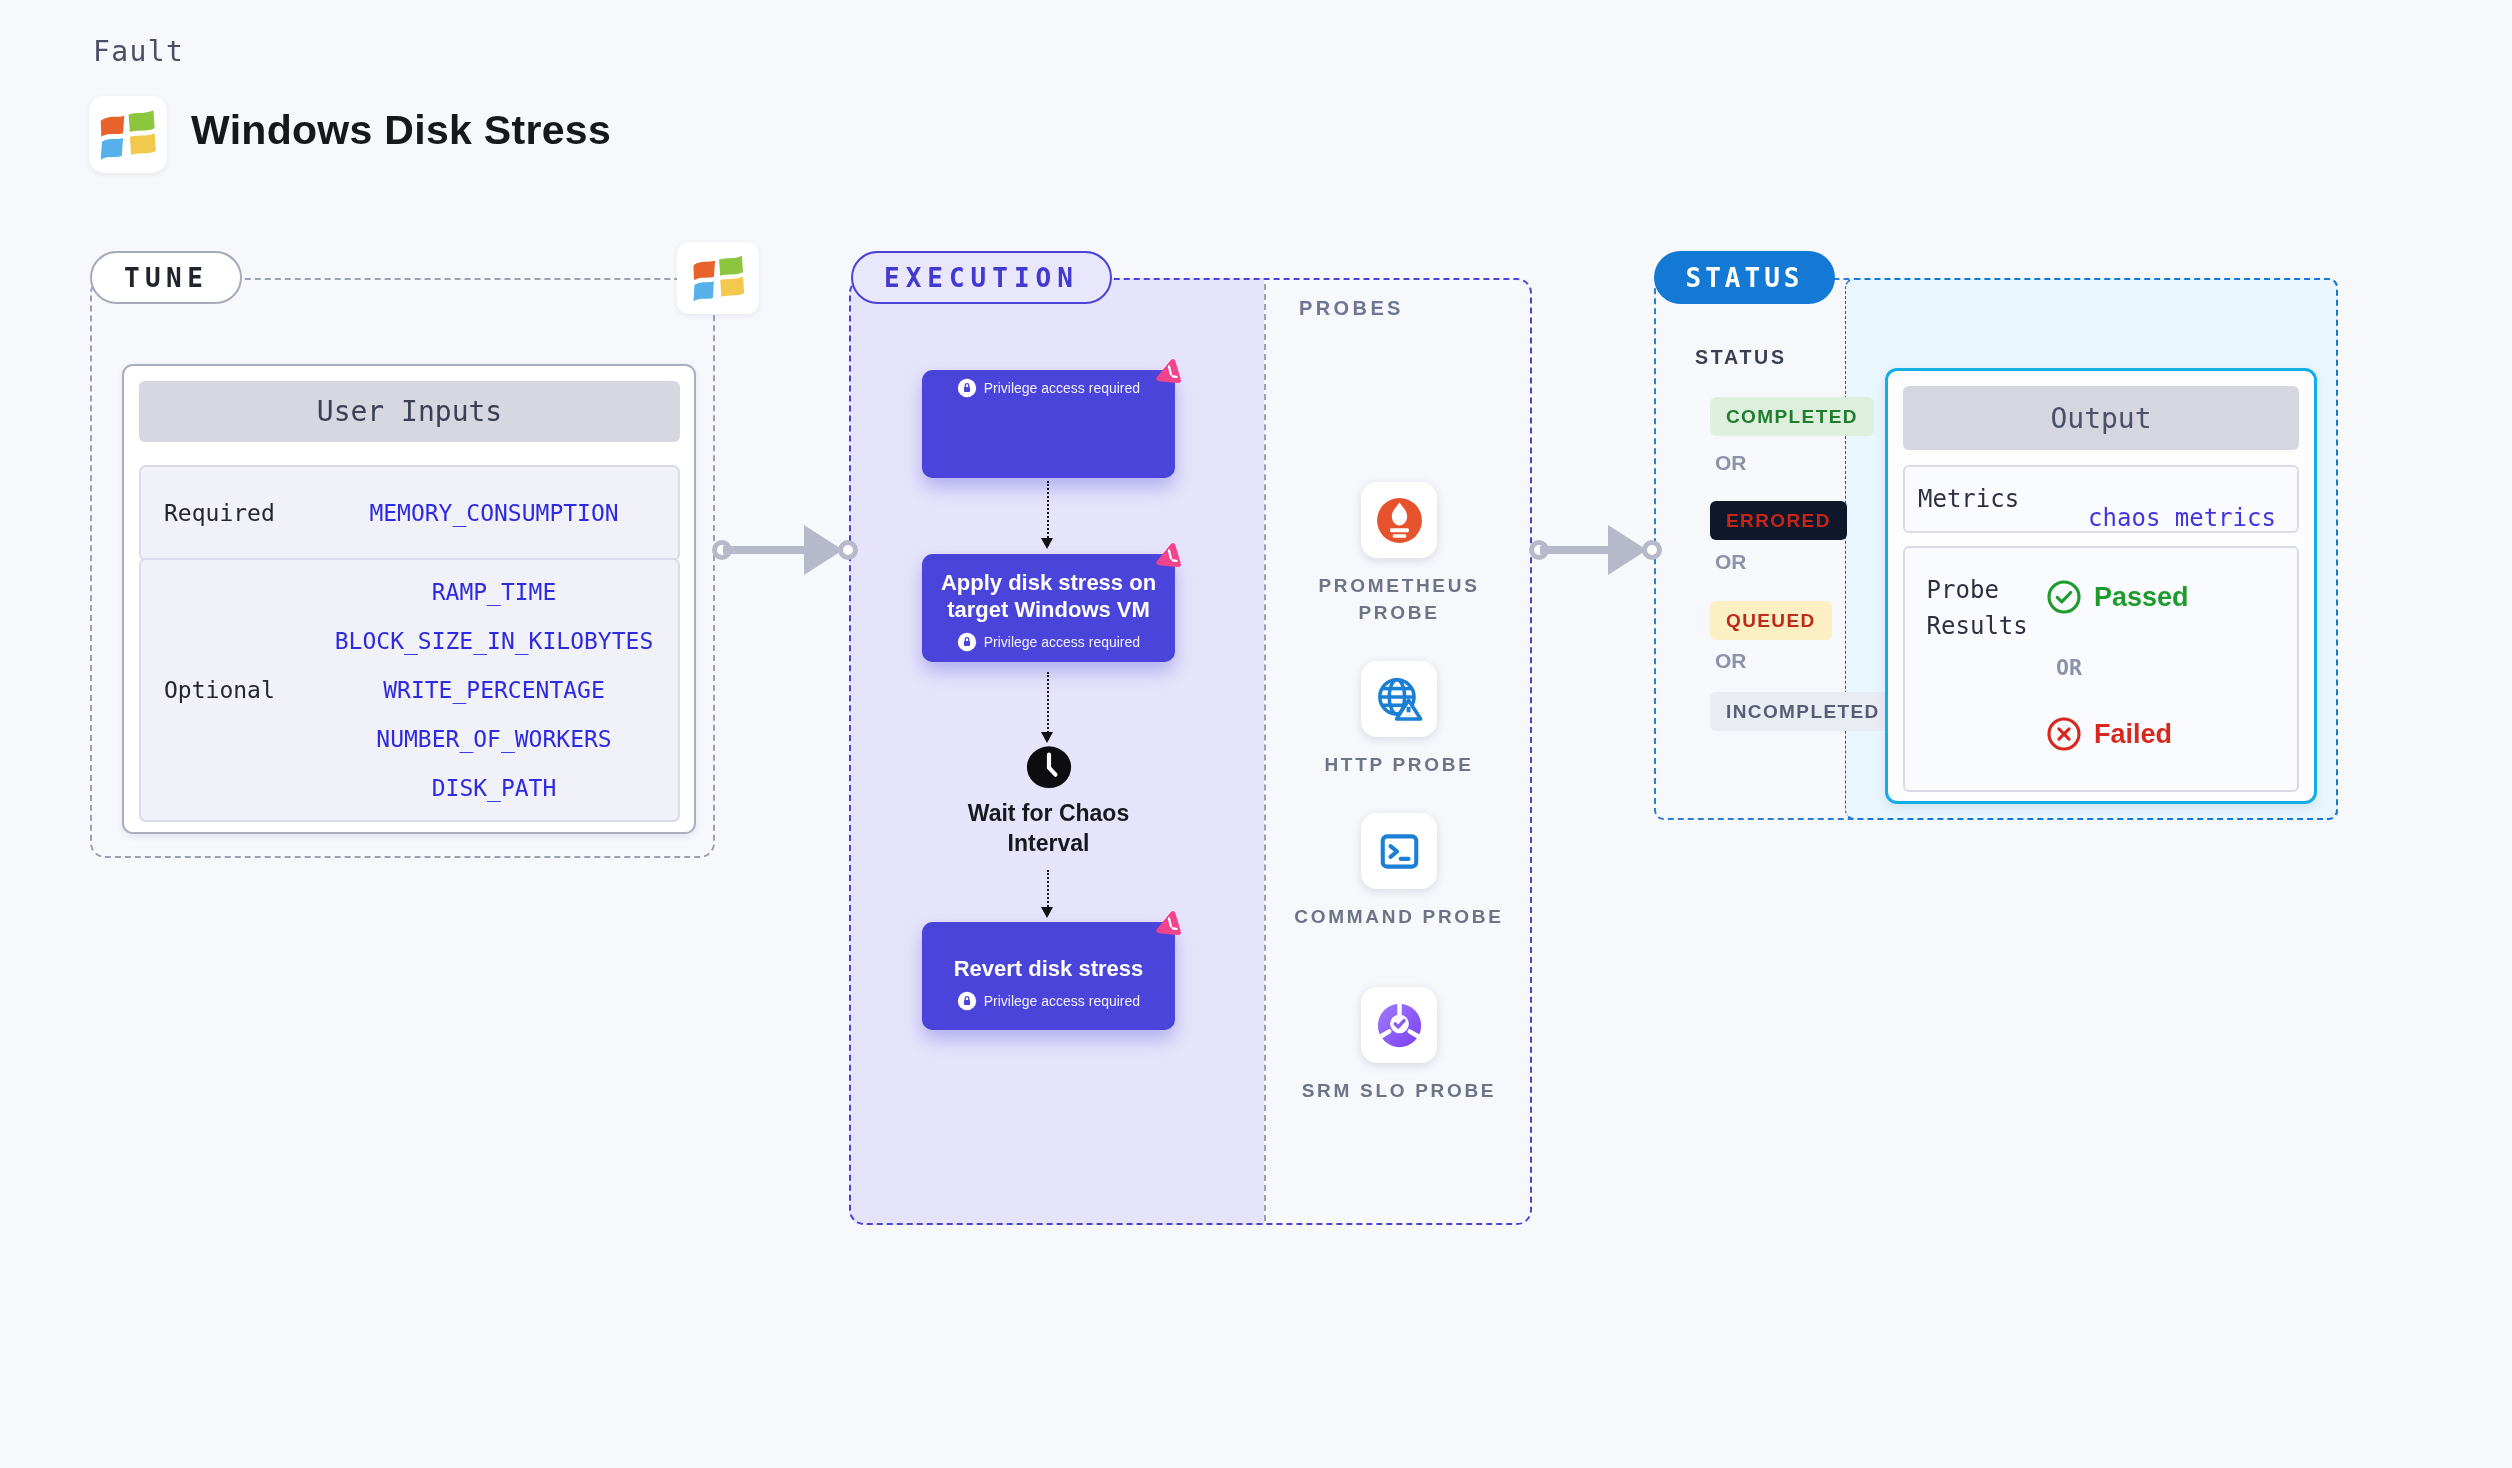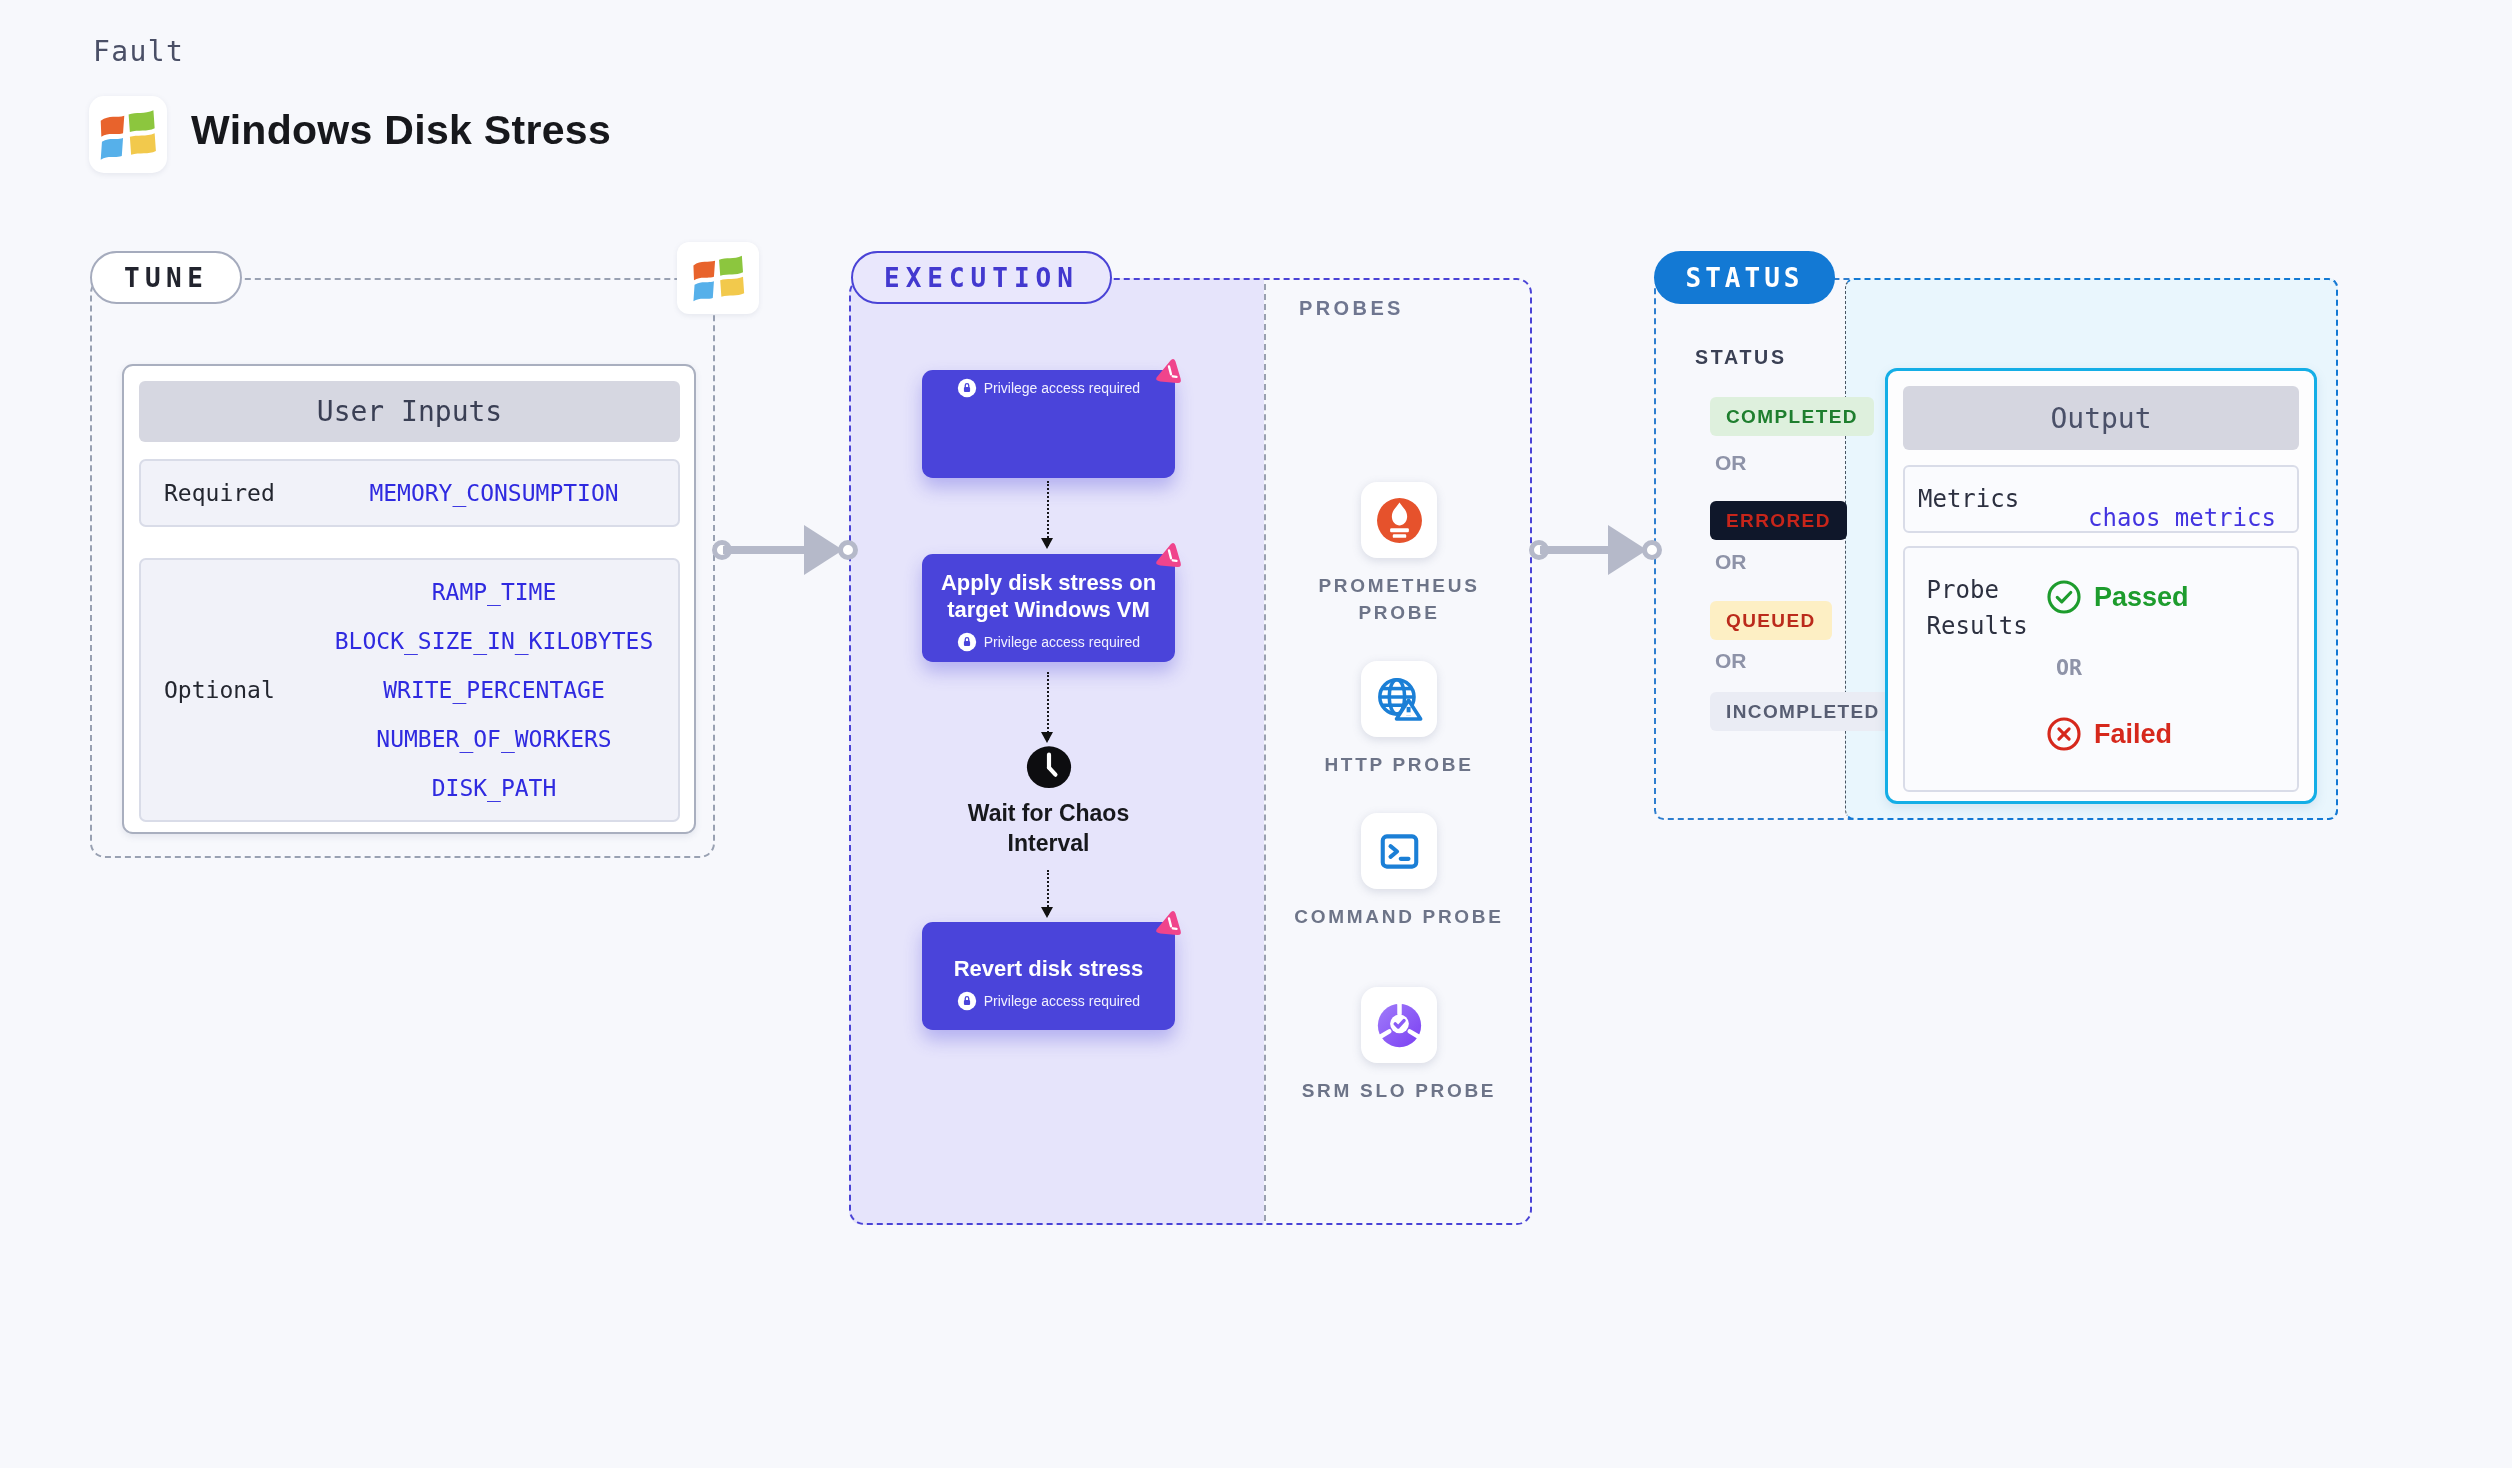--- a/index.html
+++ b/index.html
@@ -32,21 +32,21 @@
   .logo-mini { left:677px; top:242px; width:82px; height:72px; z-index:7; border-radius:12px; }
 
   .ui-card { left:122px; top:364px; width:574px; height:470px; background:#fff;
              border:2px solid #a9afbf; border-radius:10.8px; z-index:4;
              box-shadow:0 2.7px 6.8px rgba(100,108,138,.12); }
   .ui-header { left:15px; top:15px; width:541px; height:61px; background:#d6d7e1; border-radius:6px;
                display:flex; align-items:center; justify-content:center;
                font-size:28px; color:#3a3f54; }
   .ui-row { left:15px; width:541px; background:#f1f2f9; border:2px solid #d9dce8; border-radius:6.8px;
             display:flex; align-items:center; }
-  .ui-row-required { top:93px; height:68px; }
+  .ui-row-required { top:99px; height:96px; }
   .ui-row-optional { top:192px; height:264px; }
   .ui-row-label { width:169px; padding-left:23px; font-size:23px; color:#23262f; }
   .ui-values { flex:1; display:flex; flex-direction:column; align-items:center; justify-content:center;
                gap:23px; font-size:23px; color:#2f2ae0; }
 
   
   .harrow { top:516px; height:68px; z-index:5; }
   .harrow .ring { position:absolute; width:20px; height:20px; border:5.4px solid #b5b9c9; background:#fff;
                   border-radius:50%; top:24px; }
   .harrow .shaft { position:absolute; left:8px; right:39px; top:30px; height:8px; background:#b5b9c9; }

